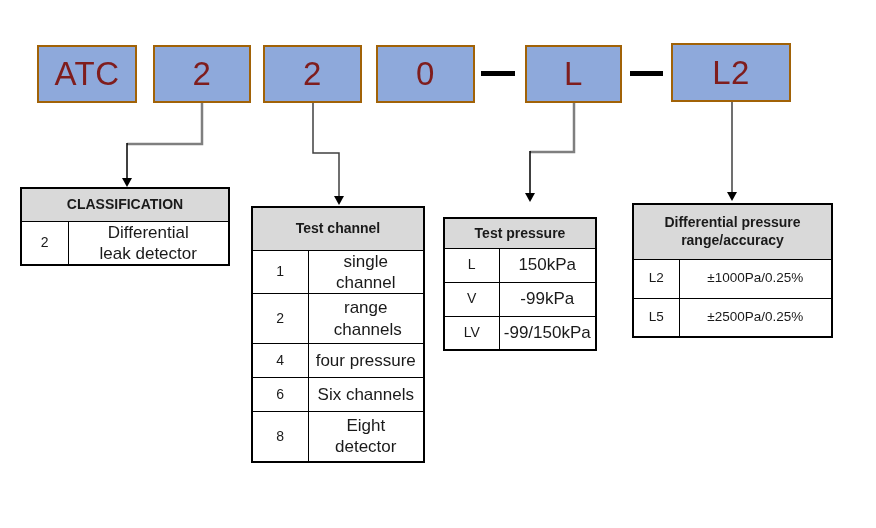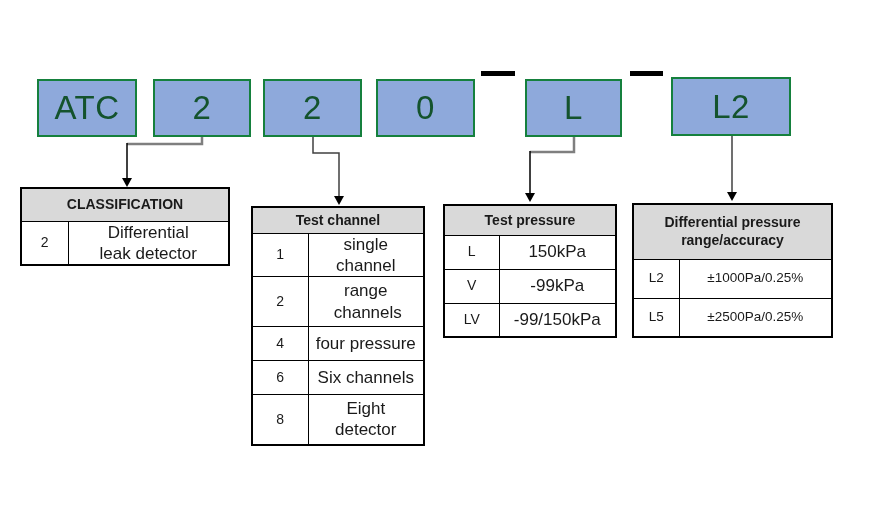--- a/index.html
+++ b/index.html
@@ -9,24 +9,24 @@
     background:#ffffff;
     font-family:"Liberation Sans", sans-serif;
     overflow:hidden;
   }
 
   
   .mbox {
     position:absolute;
     top:45px; height:58px;
     background:var(--box-fill, #8EA9DB);
-    border:2px solid #15803d;
+    border:2px solid #a16207;
     box-sizing:border-box;
     display:flex; align-items:center; justify-content:center;
-    font-size:33px; color:#14532d; letter-spacing:0.5px;margin-top:34px;
+    font-size:33px; color:#7f1d1d; letter-spacing:0.5px;
   }
   #box-atc { left:37px;  width:100px; }
   #box-d1  { left:153px; width:98px;  }
   #box-d2  { left:263px; width:99px;  }
   #box-d3  { left:376px; width:99px;  }
   #box-l   { left:525px; width:97px;  }
   #box-l2  { left:671px; width:120px; top:43px; height:59px; }
 
   .dash { position:absolute; top:71px; height:5px; background:#000; }
   #dash1 { left:481px; width:34px; }
@@ -60,25 +60,25 @@
   .w110 { max-width:112px; }
   .w62  { max-width:64px; }
 
   #classification { left:20px;  top:187px; width:210px; }
   #classification col.c1 { width:47px; }
   #classification th { height:33px; }
   #classification td { height:44px; }
 
   #test-channel { left:251px; top:206px; width:174px; }
   #test-channel col.c1 { width:56px; }
-  #test-channel th { height:26px; }
+  #test-channel th { height:43px; }
   #test-channel tr.r-s td { height:34px; }
   #test-channel tr.r-t td { height:50px; }
 
-  #test-pressure { left:443px; top:204px; width:174px; }
+  #test-pressure { left:443px; top:217px; width:154px; }
   #test-pressure col.c1 { width:55px; }
   #test-pressure th { height:30px; }
   #test-pressure td { height:34px; }
 
   #diff-pressure { left:632px; top:203px; width:201px; }
   #diff-pressure col.c1 { width:46px; }
   #diff-pressure th { height:55px; padding:0 18px;margin-left:36px; }
   #diff-pressure td { height:39px; font-size:13.5px; }
 </style>
 </head>

